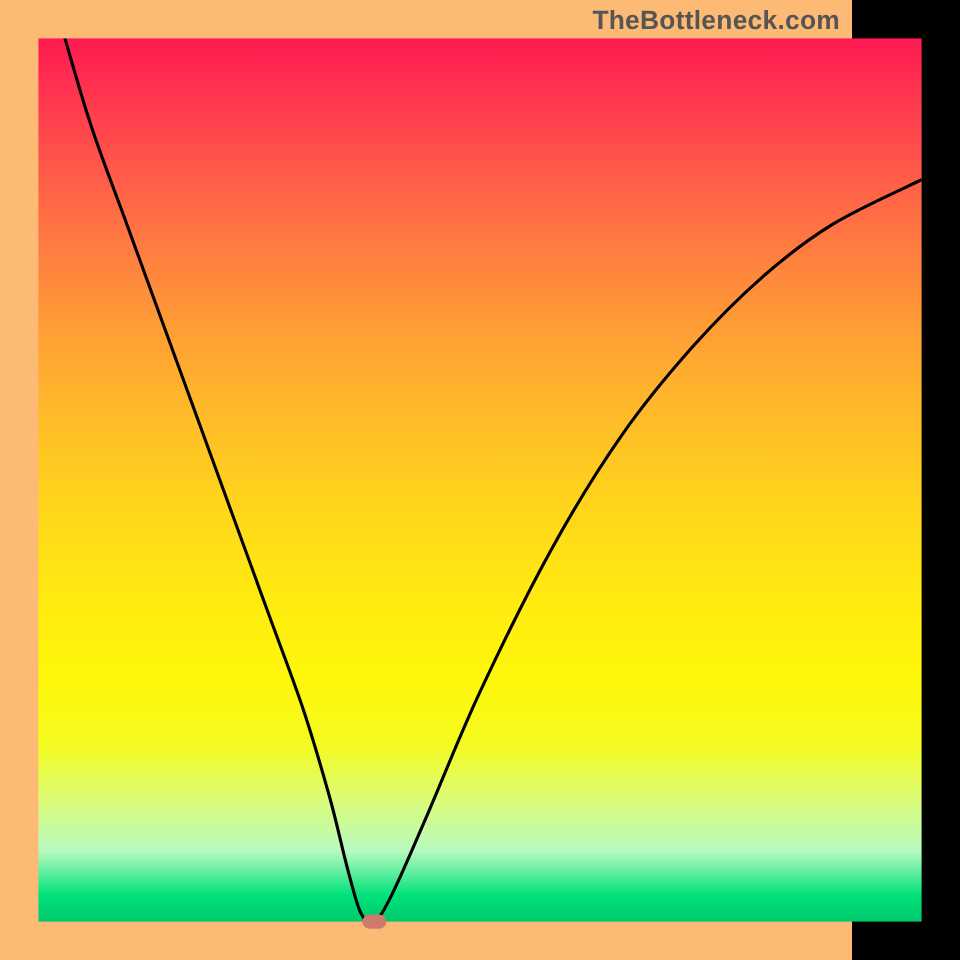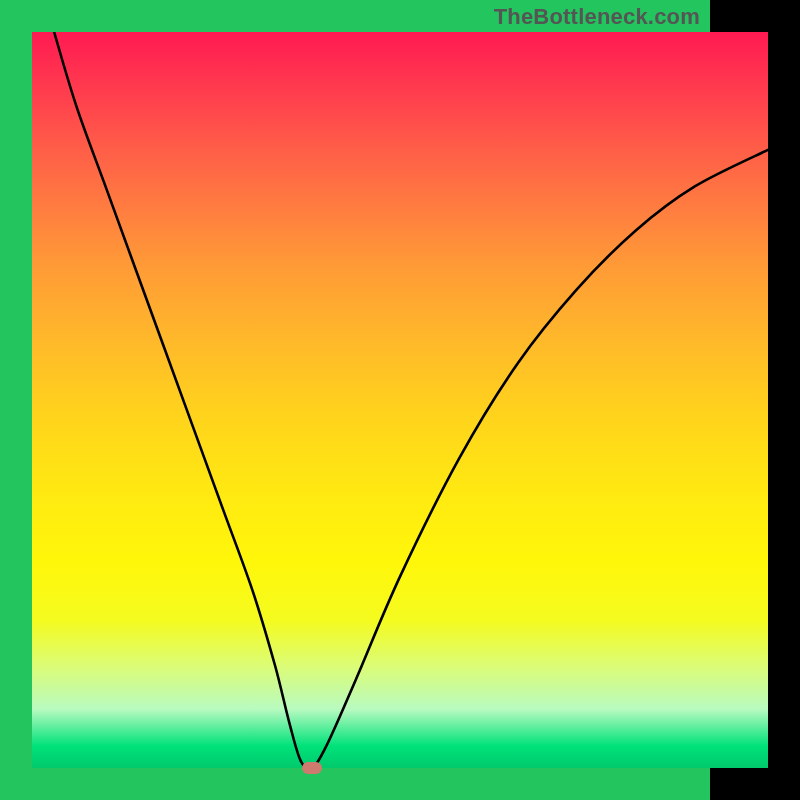--- a/index.html
+++ b/index.html
@@ -1,16 +1,16 @@
 <!DOCTYPE html>
 <html><head>
 <meta charset="utf-8">
 <style>
   html,body{margin:0;padding:0;width:800px;height:800px;overflow:hidden;background:#000;}
-  .frame{position:absolute;left:0;top:0;width:710px;height:800px;background:#22c55e;}
+  .frame{position:absolute;left:0;top:0;width:710px;height:800px;background:#fdba74;}
   .plot{position:absolute;left:32px;top:32px;width:736px;height:736px;
         background:linear-gradient(to bottom,
           #ff1a52 0%,
           #ff3c4e 8%,
           #ff5e48 16%,
           #ff7d40 24%,
           #ff9b36 32%,
           #ffb92a 42%,
           #ffd31c 52%,
           #ffe812 62%,

